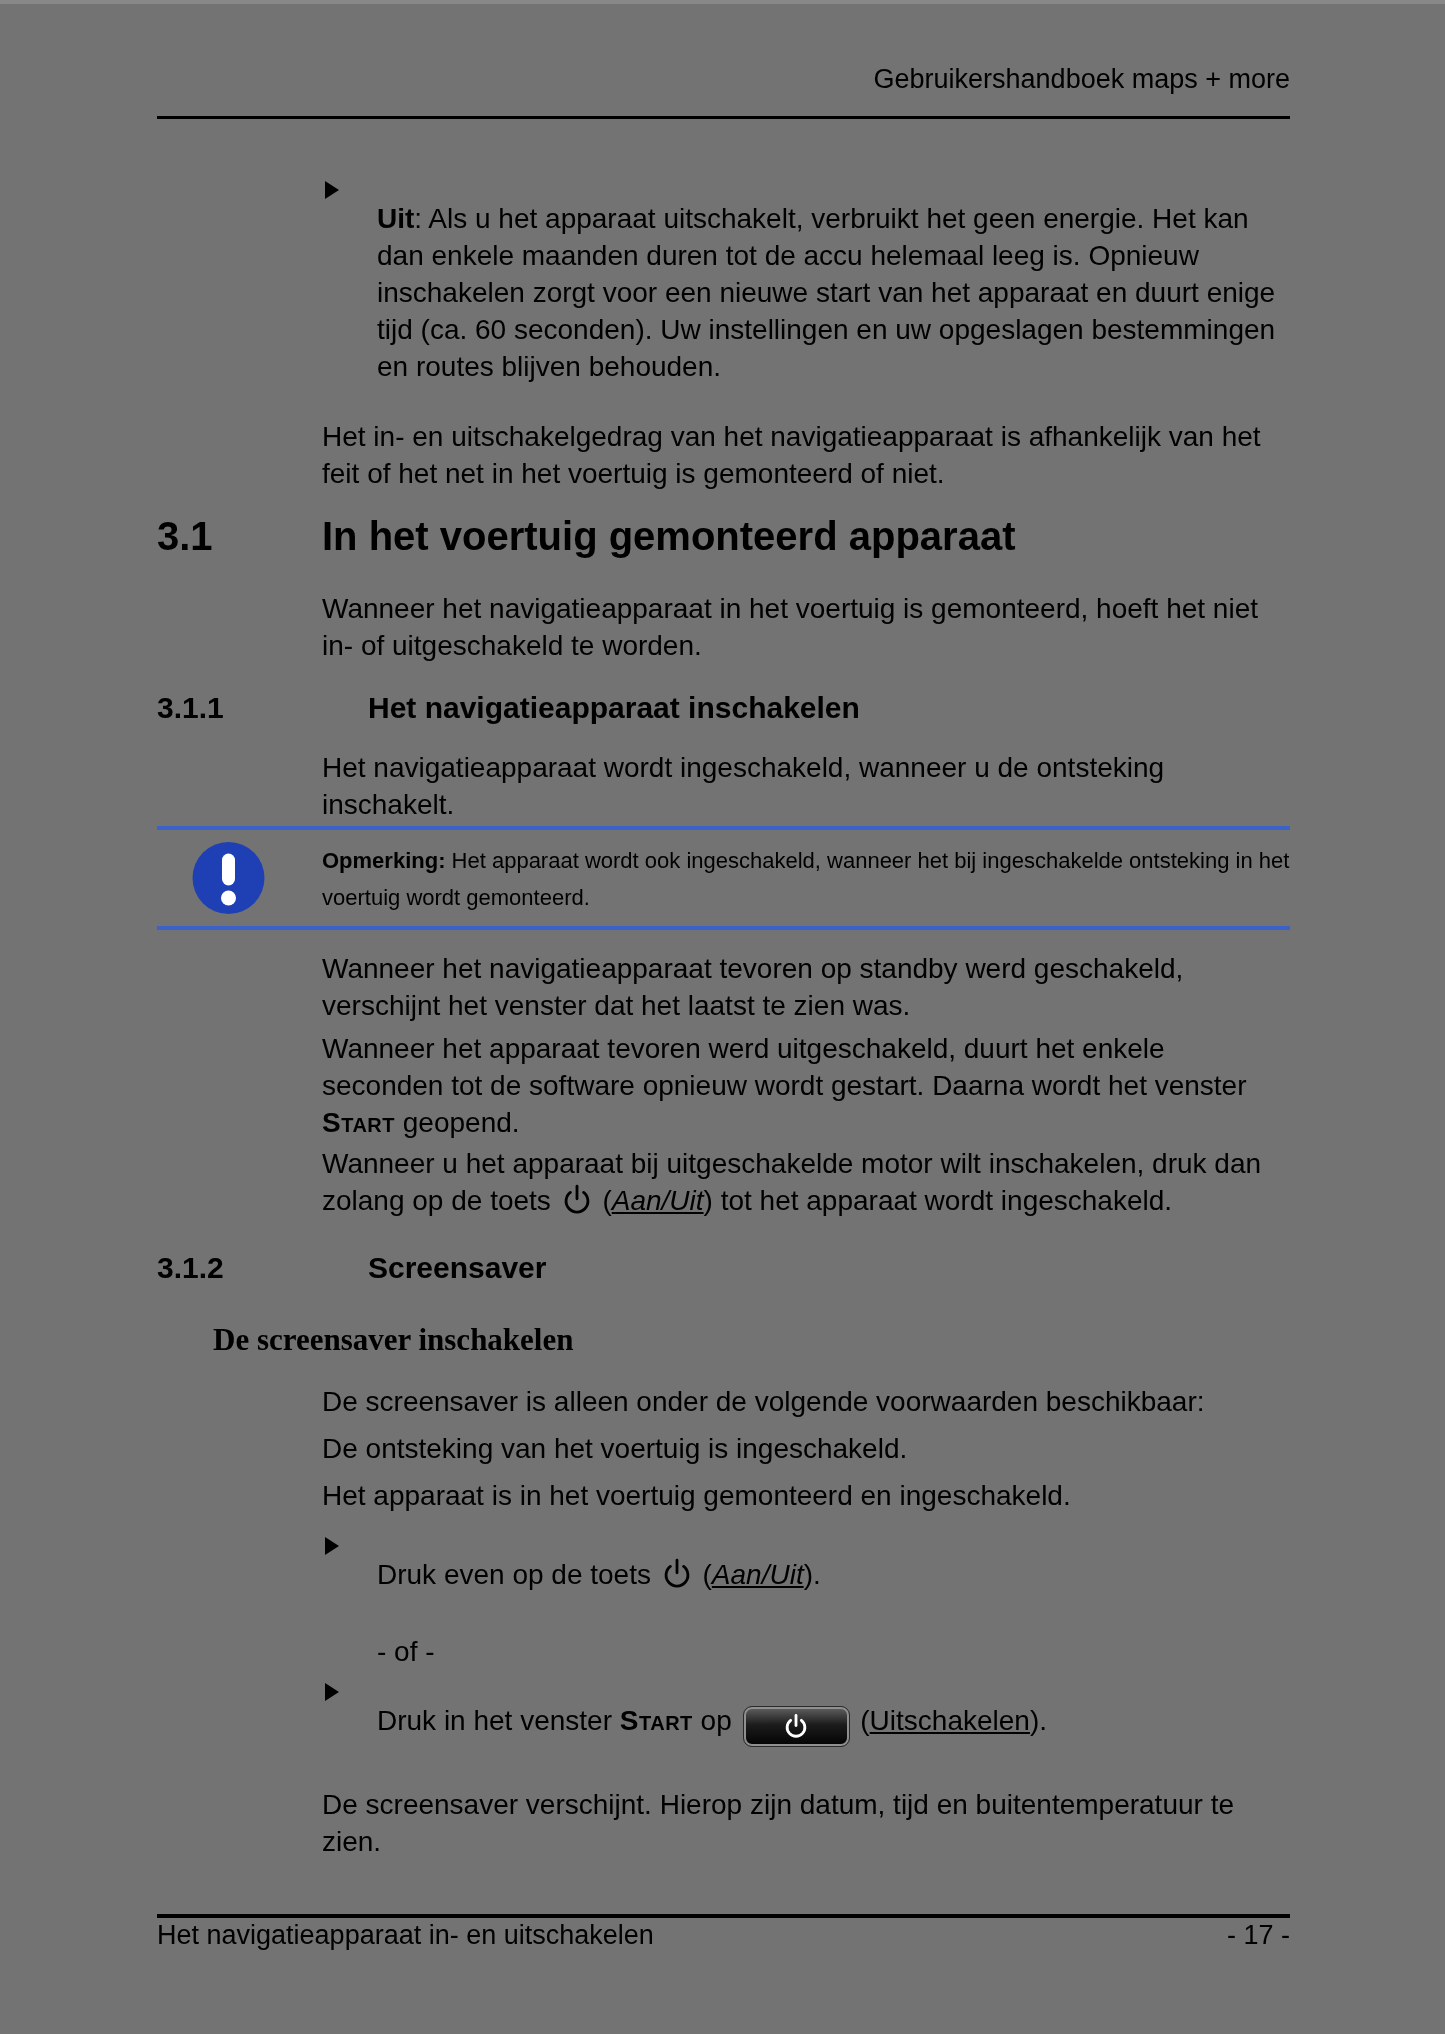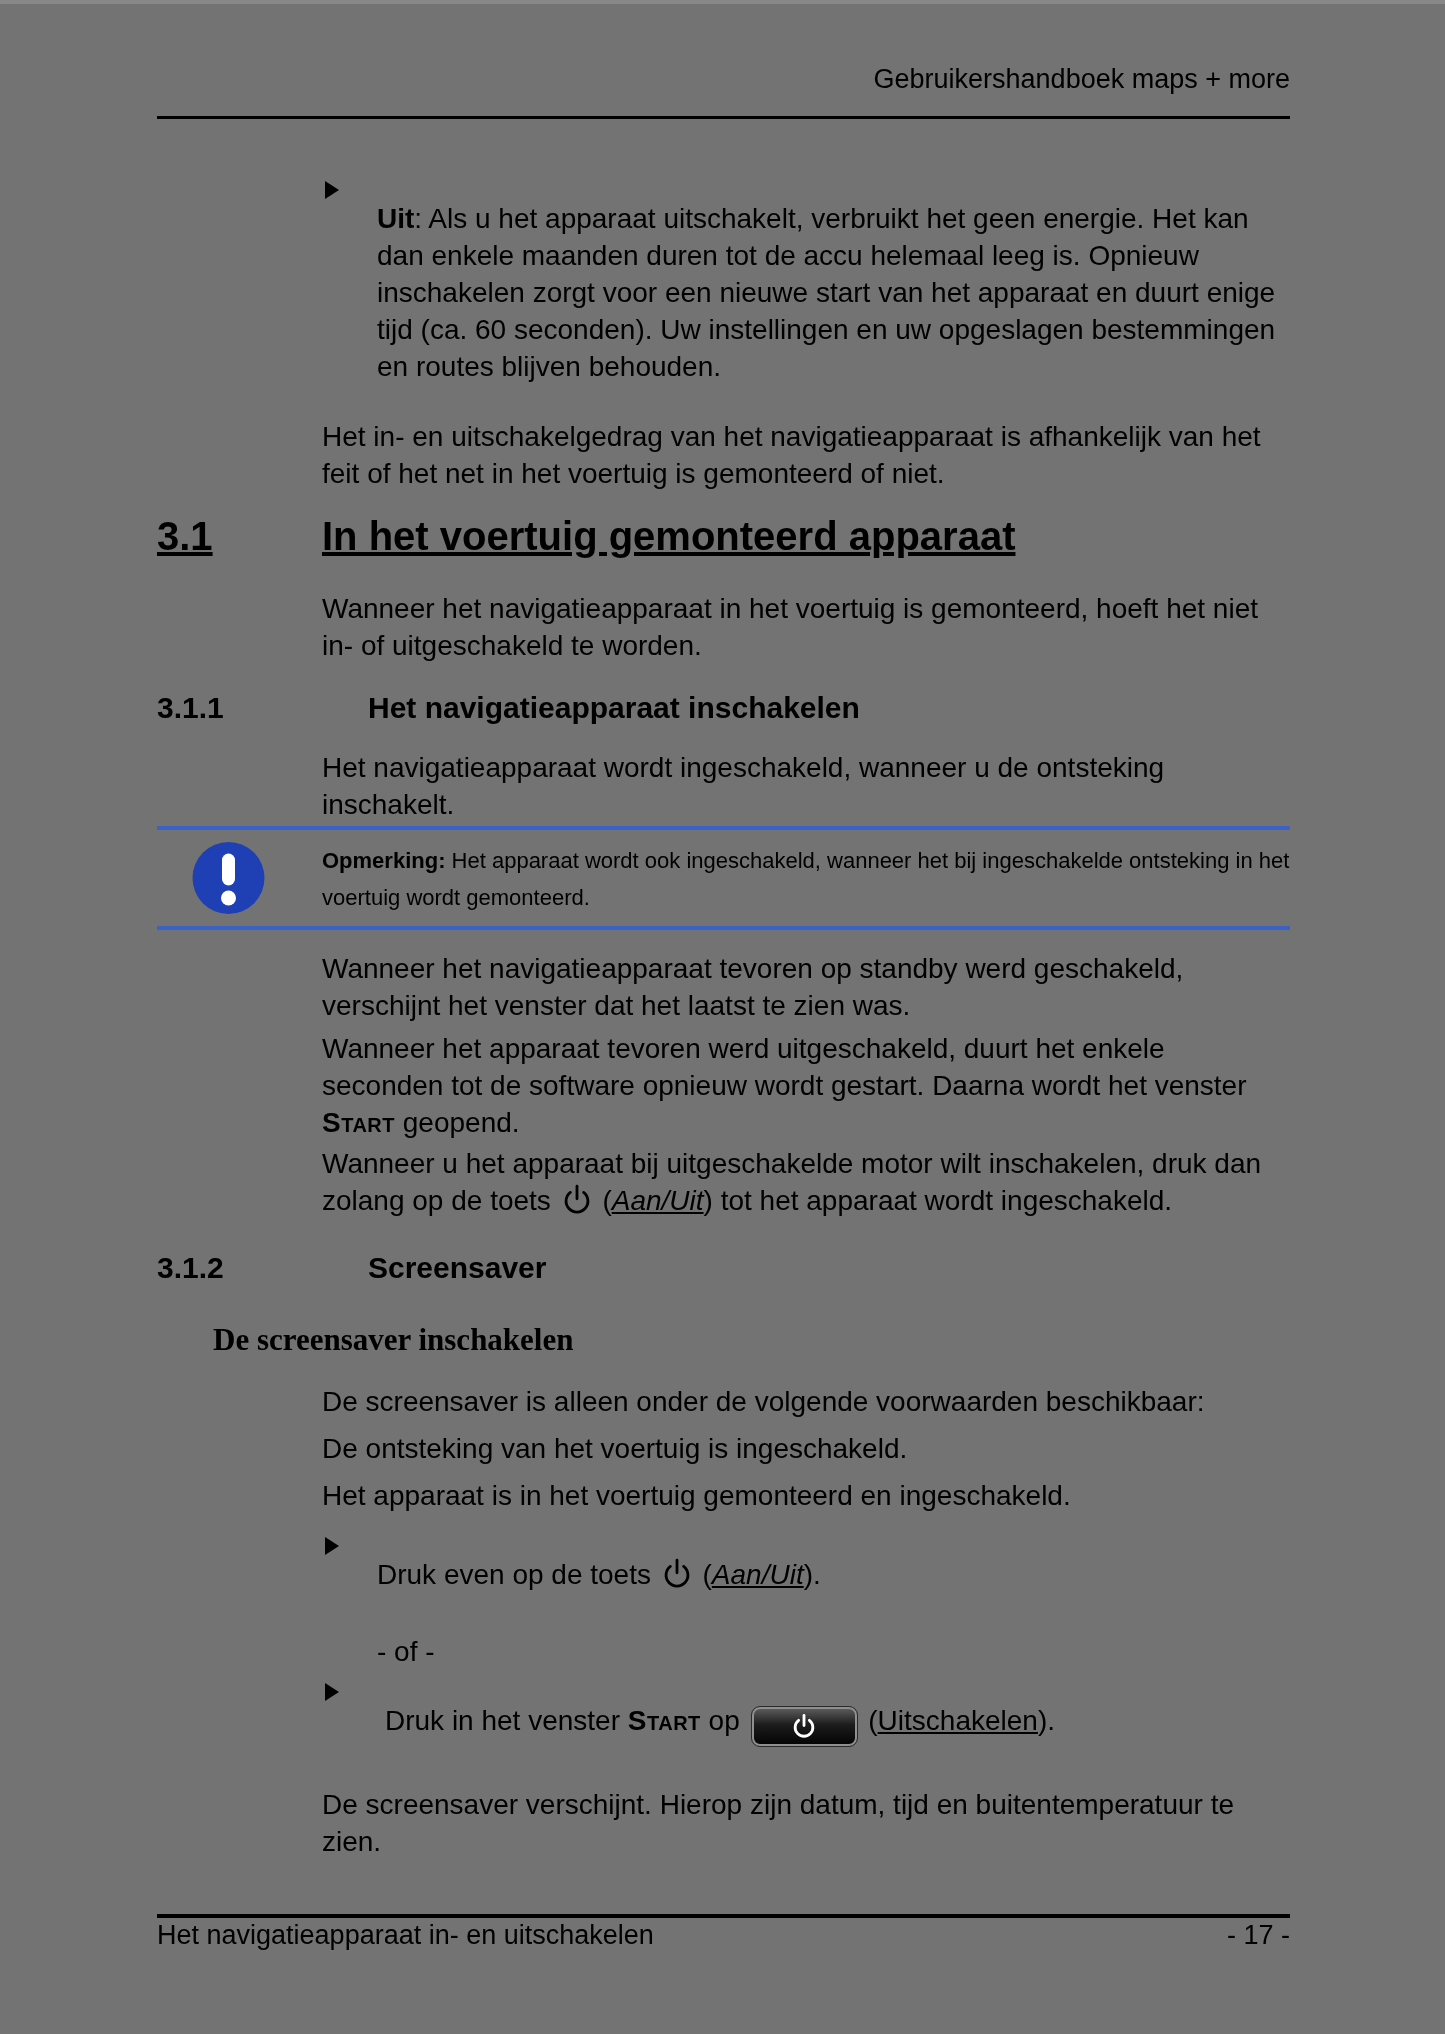--- a/index.html
+++ b/index.html
@@ -74,36 +74,36 @@
     outline:1px solid #2a2a2a;
     border-radius:8px;
     vertical-align:-10px;
     margin:0 4px;
   }
   .or-line { margin:0 0 0 220px; font-size:28px; line-height:37px; }
 
   
   .mt-intro   { margin-top:48px; }
   .mt-p2      { margin-top:5px;  }
-  .mt-h31     { margin-top:20px;text-decoration:underline; }
+  .mt-h31     { margin-top:20px; }
   .mt-p3      { margin-top:30px; }
   .mt-h311    { margin-top:25px; }
   .mt-p4      { margin-top:22px; }
   .mt-note    { margin-top:3px;  }
   .mt-p5      { margin-top:20px; }
   .mt-p6      { margin-top:6px;  }
   .mt-p7      { margin-top:4px;  }
   .mt-h312    { margin-top:30px; }
   .mt-sub     { margin-top:34px;font-family:Liberation Serif, serif; }
   .mt-p8      { margin-top:24px; }
   .mt-p9      { margin-top:10px; }
   .mt-p10     { margin-top:10px; }
   .mt-b1      { margin-top:14px; }
   .mt-or      { margin-top:12px; }
-  .mt-b2      { margin-top:4px;gap:8px;  }
+  .mt-b2      { margin-top:4px;  }
   .mt-p11     { margin-top:12px; }
 </style>
 </head>
 <body>
 
 <div class="page">
 
   <div class="header">
     <span>Gebruikershandboek maps + more</span>
   </div>

